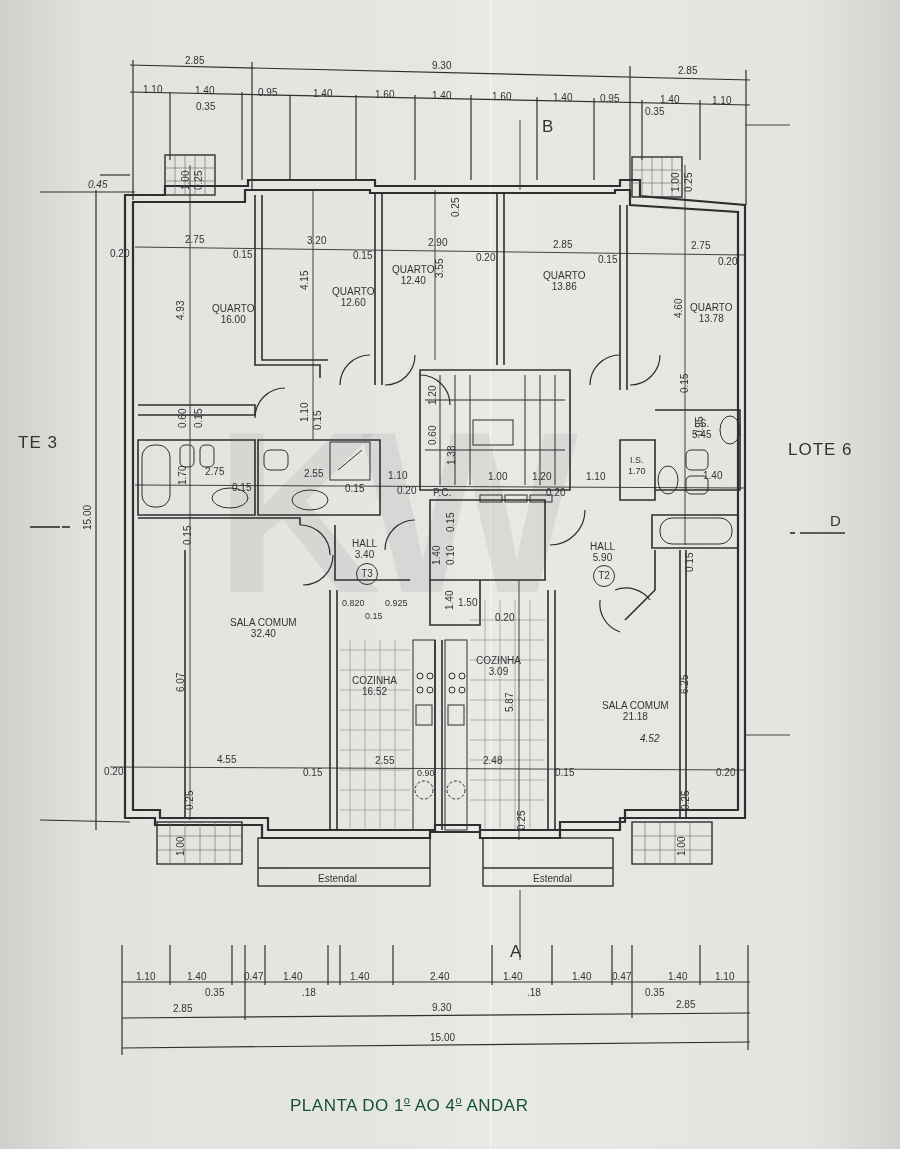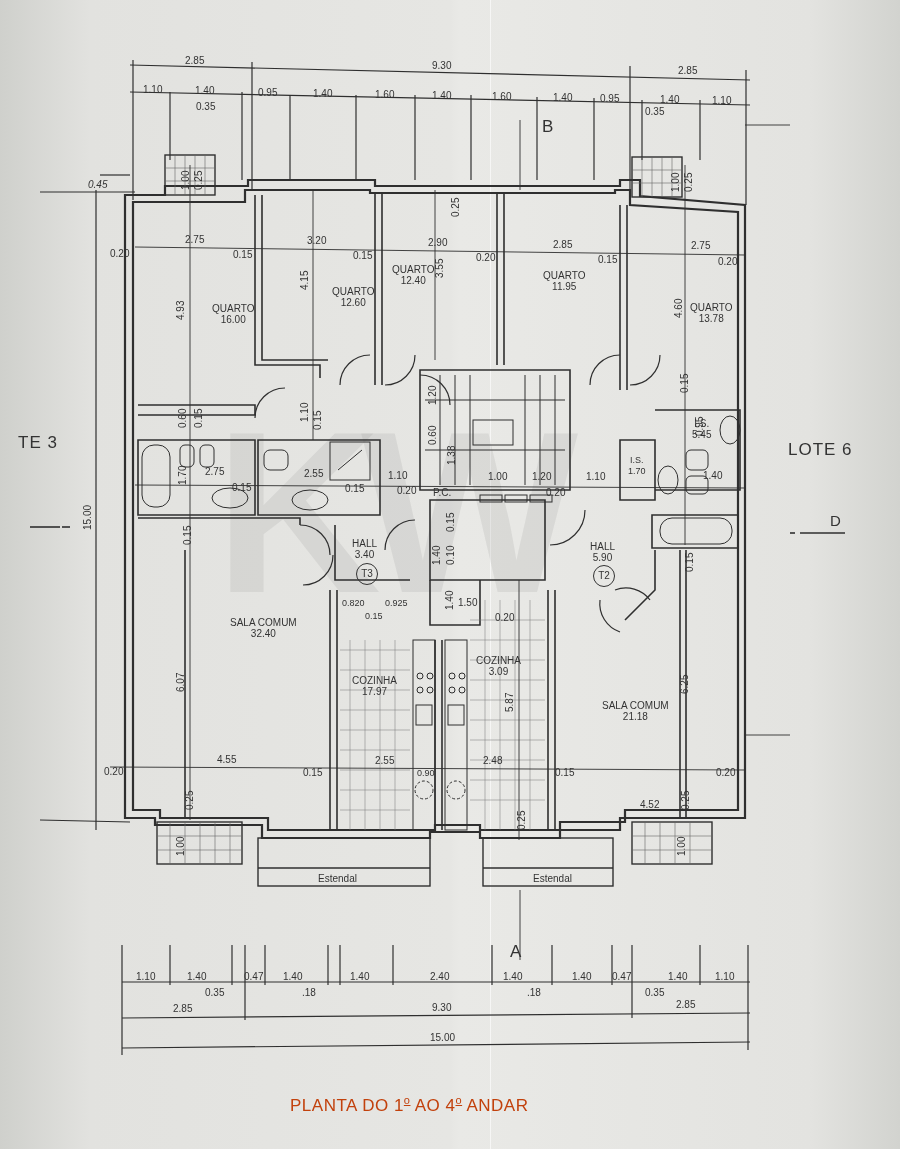--- a/index.html
+++ b/index.html
@@ -4,21 +4,21 @@
 <style>
   html,body{margin:0;padding:0;}
   body{width:900px;height:1149px;background:#d9d9d6;position:relative;overflow:hidden;font-family:"Liberation Sans",sans-serif;color:#2a2a2a;}
   .paper{position:absolute;left:0;top:0;width:900px;height:1149px;background:linear-gradient(90deg,#cfd0cc 0%,#e2e2df 10%,#e6e6e3 50%,#e9e9e6 51%,#e3e3e0 90%,#d2d3cf 100%);}
   .fold{position:absolute;top:0;width:1px;height:1149px;background:rgba(255,255,255,0.6);}
   svg{position:absolute;left:0;top:0;}
   .lbl{position:absolute;font-size:10px;line-height:10px;white-space:nowrap;color:#333;}
   .lblv{position:absolute;font-size:10px;line-height:10px;white-space:nowrap;color:#333;transform:rotate(-90deg);transform-origin:left top;}
   .room{position:absolute;text-align:center;font-size:10px;line-height:11px;color:#333;}
   .big{position:absolute;font-size:17px;color:#333;letter-spacing:1px;}
-  .title{position:absolute;left:290px;top:1094px;font-size:17px;color:#c2410c;letter-spacing:0.5px;}
+  .title{position:absolute;left:290px;top:1094px;font-size:17px;color:#14532d;letter-spacing:0.5px;}
   .title sup{font-size:11px;text-decoration:underline;}
   .circ{position:absolute;width:20px;height:20px;border:1.3px solid #333;border-radius:50%;font-size:10px;line-height:20px;text-align:center;color:#333;}
   .wm{position:absolute;font-size:230px;font-weight:bold;color:rgba(150,150,150,0.18);letter-spacing:-20px;}
 </style>
 </head>
 <body>
 
 <div class="paper"></div>
 <div class="fold" style="left:490px"></div>
 
@@ -246,21 +246,21 @@
 <div class="room" style="left:332px;top:286px;">
     <div>QUARTO</div>
     <div>12.60</div>
   </div>
 <div class="room" style="left:392px;top:264px;">
     <div>QUARTO</div>
     <div>12.40</div>
   </div>
 <div class="room" style="left:543px;top:270px;">
     <div>QUARTO</div>
-    <div>11.95</div>
+    <div>13.86</div>
   </div>
 <div class="room" style="left:690px;top:302px;">
     <div>QUARTO</div>
     <div>13.78</div>
   </div>
 <div class="room" style="left:352px;top:538px;">
     <div>HALL</div>
     <div>3.40</div>
   </div>
 <div class="room" style="left:590px;top:541px;">
@@ -270,21 +270,21 @@
 <div class="room" style="left:230px;top:617px;">
     <div>SALA COMUM</div>
     <div>32.40</div>
   </div>
 <div class="room" style="left:602px;top:700px;">
     <div>SALA COMUM</div>
     <div>21.18</div>
   </div>
 <div class="room" style="left:352px;top:675px;">
     <div>COZINHA</div>
-    <div>17.97</div>
+    <div>16.52</div>
   </div>
 <div class="room" style="left:476px;top:655px;">
     <div>COZINHA</div>
     <div>3.09</div>
   </div>
 <div class="room" style="left:692px;top:418px;">
     <div>I.S.</div>
     <div>5.45</div>
   </div>
 <div class="room" style="left:628px;top:455px;font-size:9px;">
@@ -354,21 +354,21 @@
 <div class="lblv" style="left:183px;top:545px;">0.15</div>
 
 <div class="lblv" style="left:176px;top:692px;">6.07</div>
 <div class="lbl" style="left:217px;top:755px;">4.55</div>
 <div class="lbl" style="left:303px;top:768px;">0.15</div>
 <div class="lbl" style="left:375px;top:756px;">2.55</div>
 <div class="lbl" style="left:417px;top:768px;font-size:9px;">0.90</div>
 <div class="lbl" style="left:483px;top:756px;">2.48</div>
 <div class="lblv" style="left:505px;top:712px;">5.87</div>
 <div class="lbl" style="left:555px;top:768px;">0.15</div>
-<div class="lbl" style="left:640px;top:800px;">4.52</div>
+<div class="lbl" style="left:640px;top:734px;font-style:italic;">4.52</div>
 <div class="lblv" style="left:680px;top:694px;">6.25</div>
 <div class="lbl" style="left:716px;top:768px;">0.20</div>
 <div class="lblv" style="left:185px;top:810px;">0.25</div>
 <div class="lblv" style="left:176px;top:856px;">1.00</div>
 <div class="lblv" style="left:681px;top:810px;">0.25</div>
 <div class="lblv" style="left:677px;top:856px;">1.00</div>
 <div class="lblv" style="left:517px;top:830px;">0.25</div>
 
 <div class="lbl" style="left:136px;top:972px;">1.10</div>
 <div class="lbl" style="left:187px;top:972px;">1.40</div>

